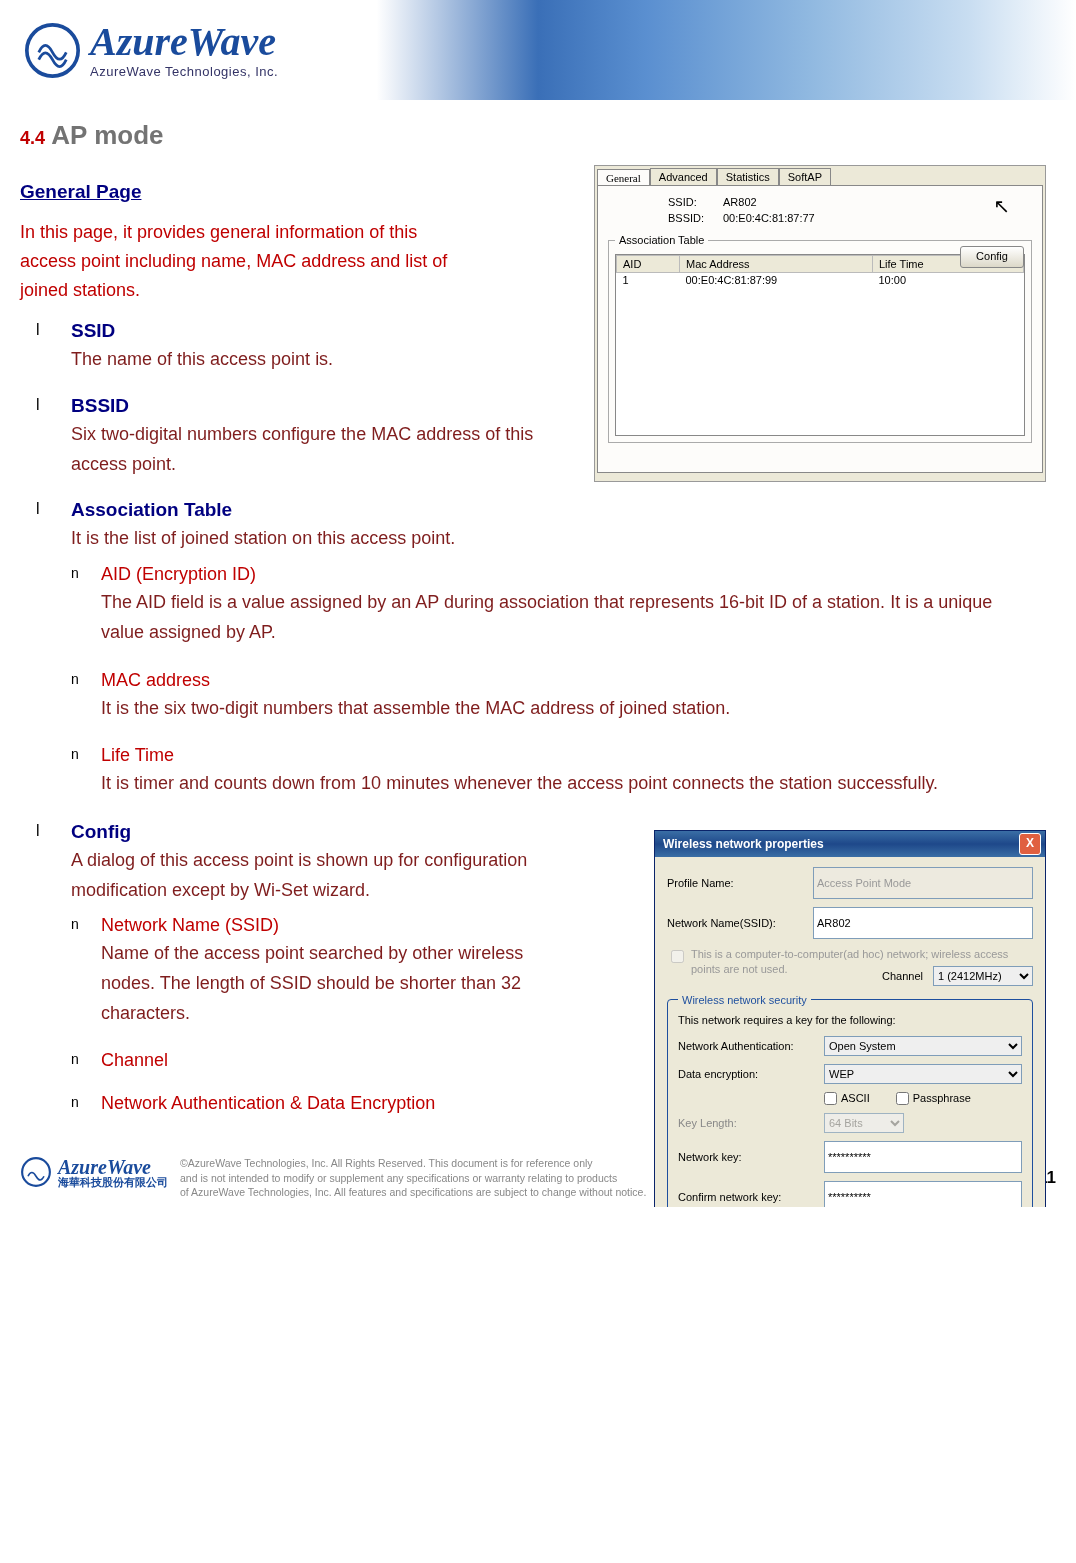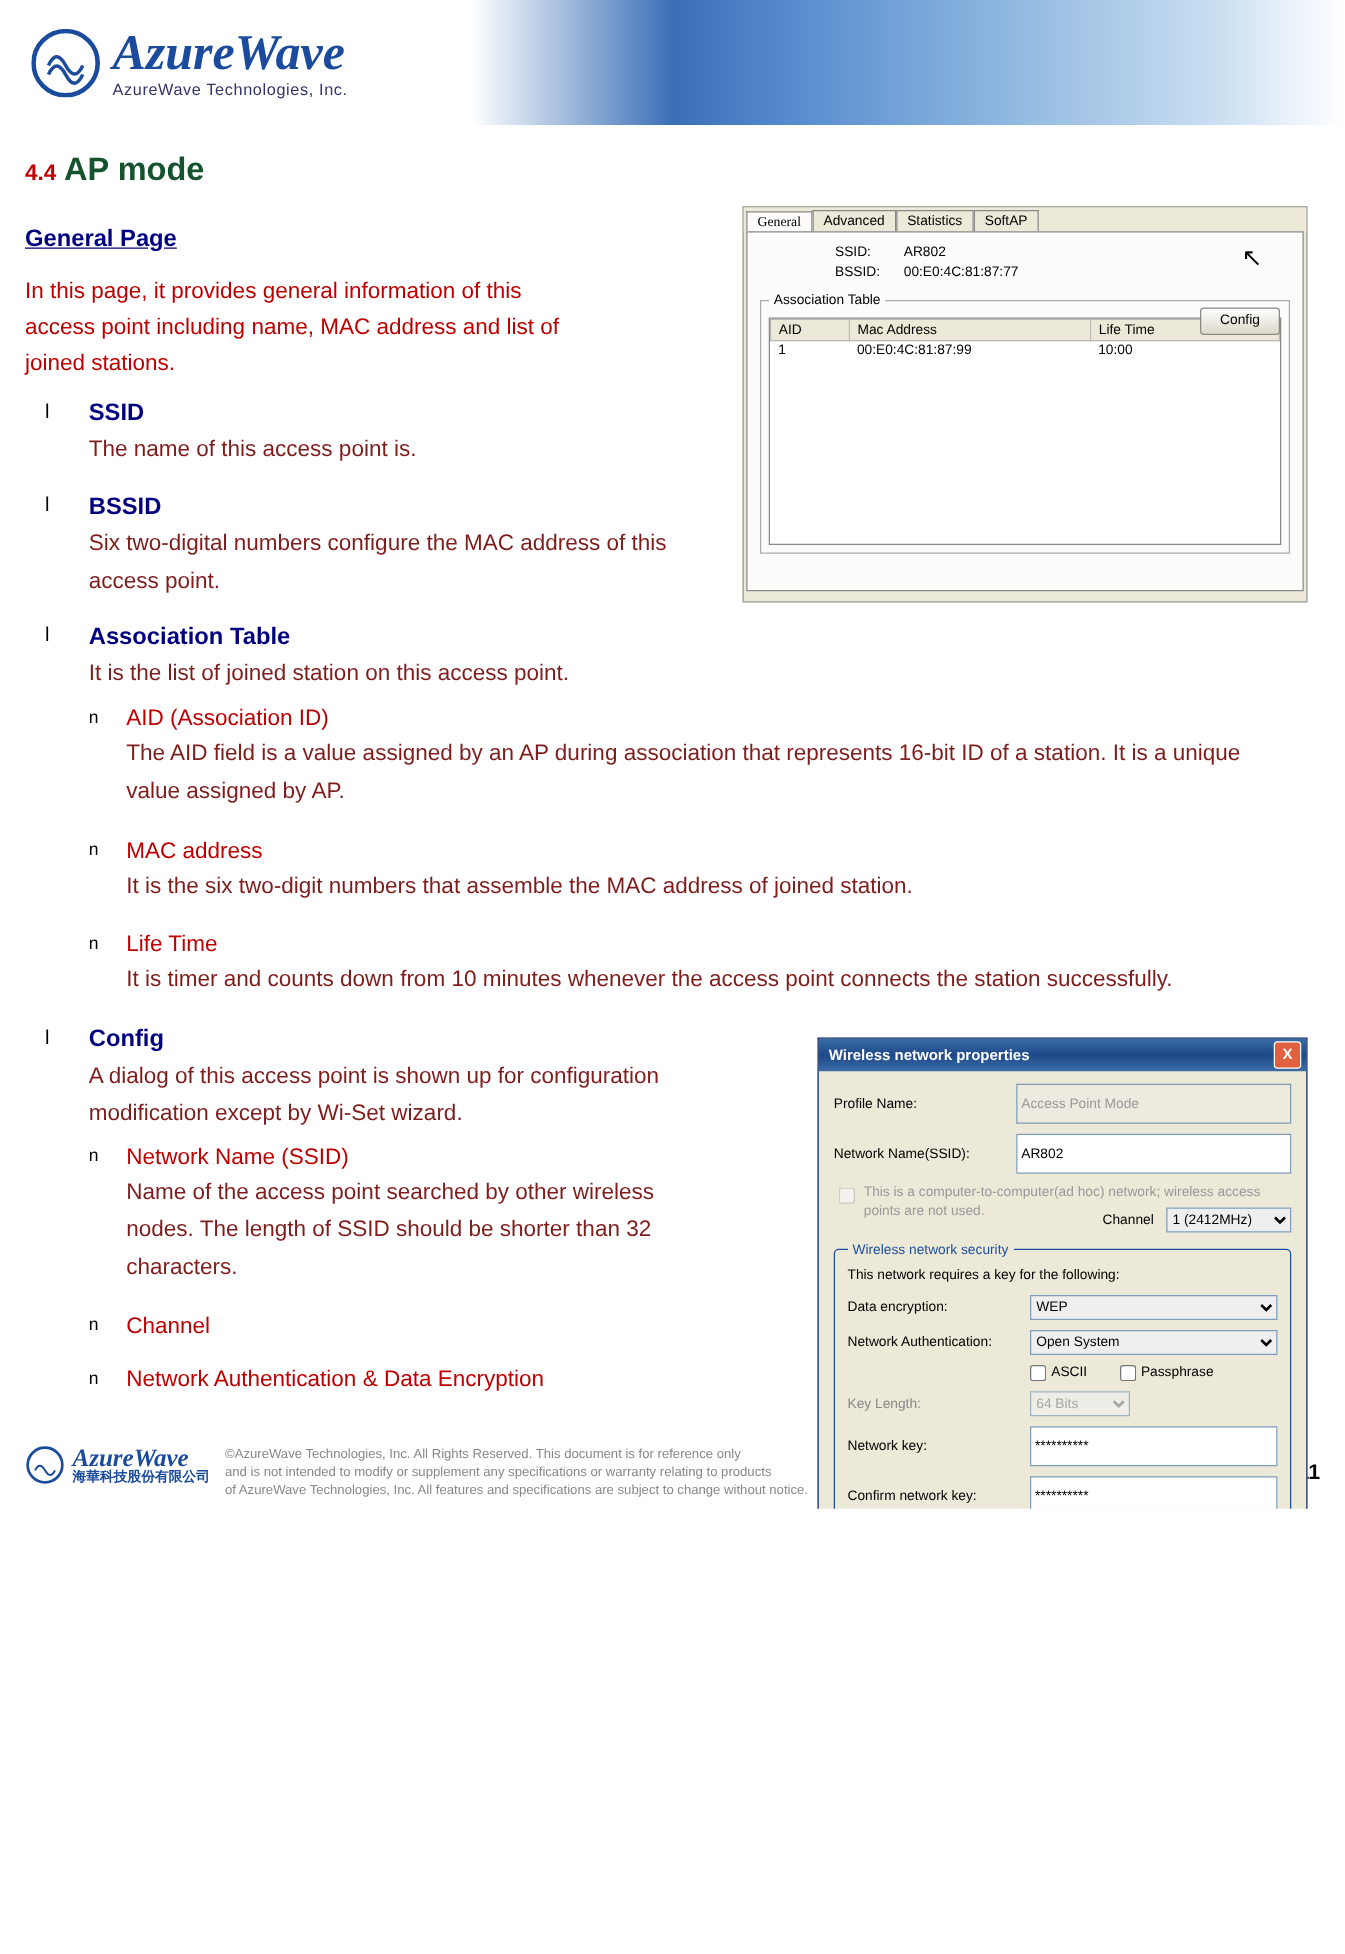--- a/index.html
+++ b/index.html
@@ -46,21 +46,21 @@
     padding: 20px 30px 10px 20px;
     position: relative;
   }
   .section-num {
     color: #c00000;
     font-weight: bold;
     font-family: Verdana, sans-serif;
     font-size: 18px;
   }
   .section-title {
-    color: #14532d;
+    color: #737373;
     font-weight: bold;
     font-family: Verdana, sans-serif;
     font-size: 26px;
   }
   .heading-link {
     color: #000080;
     text-decoration: underline;
     font-weight: bold;
     font-size: 19px;
     display: block;
@@ -332,21 +332,21 @@
     <li>
       <div class="term-blue">BSSID</div>
       <div class="body-text text-col">Six two-digital numbers configure the MAC address of this access point.</div>
     </li>
     <li>
       <div class="term-blue">Association Table</div>
       <div class="body-text">It is the list of joined station on this access point.</div>
 
       <ul class="bullet-n">
         <li>
-          <div class="term-red">AID (Association ID)</div>
+          <div class="term-red">AID (Encryption ID)</div>
           <div class="body-text">The AID field is a value assigned by an AP during association that represents 16-bit ID of a station. It is a unique value assigned by AP.</div>
         </li>
         <li>
           <div class="term-red">MAC address</div>
           <div class="body-text">It is the six two-digit numbers that assemble the MAC address of joined station.</div>
         </li>
         <li>
           <div class="term-red">Life Time</div>
           <div class="body-text">It is timer and counts down from 10 minutes whenever the access point connects the station successfully.</div>
         </li>
@@ -391,26 +391,26 @@
         <span style="flex:1">This is a computer-to-computer(ad hoc) network; wireless access points are not used.</span>
       </div>
       <div class="frow" style="justify-content:flex-end;margin-top:-18px">
         <span style="margin-right:4px">Channel</span>
         <select style="width:100px"><option>1 (2412MHz)</option></select>
       </div>
       <fieldset>
         <legend>Wireless network security</legend>
         <div style="margin-bottom:10px">This network requires a key for the following:</div>
         <div class="frow">
+          <span class="flbl">Network Authentication:</span>
+          <select style="flex:1"><option>Open System</option></select>
+        </div>
+        <div class="frow">
           <span class="flbl">Data encryption:</span>
           <select style="flex:1"><option>WEP</option></select>
-        </div>
-        <div class="frow">
-          <span class="flbl">Network Authentication:</span>
-          <select style="flex:1"><option>Open System</option></select>
         </div>
         <div class="frow">
           <span class="flbl"></span>
           <label class="chk">
               <input type="checkbox" style="">
               <span>ASCII</span>
             </label>
           <label class="chk">
               <input type="checkbox" style="">
               <span>Passphrase</span>

